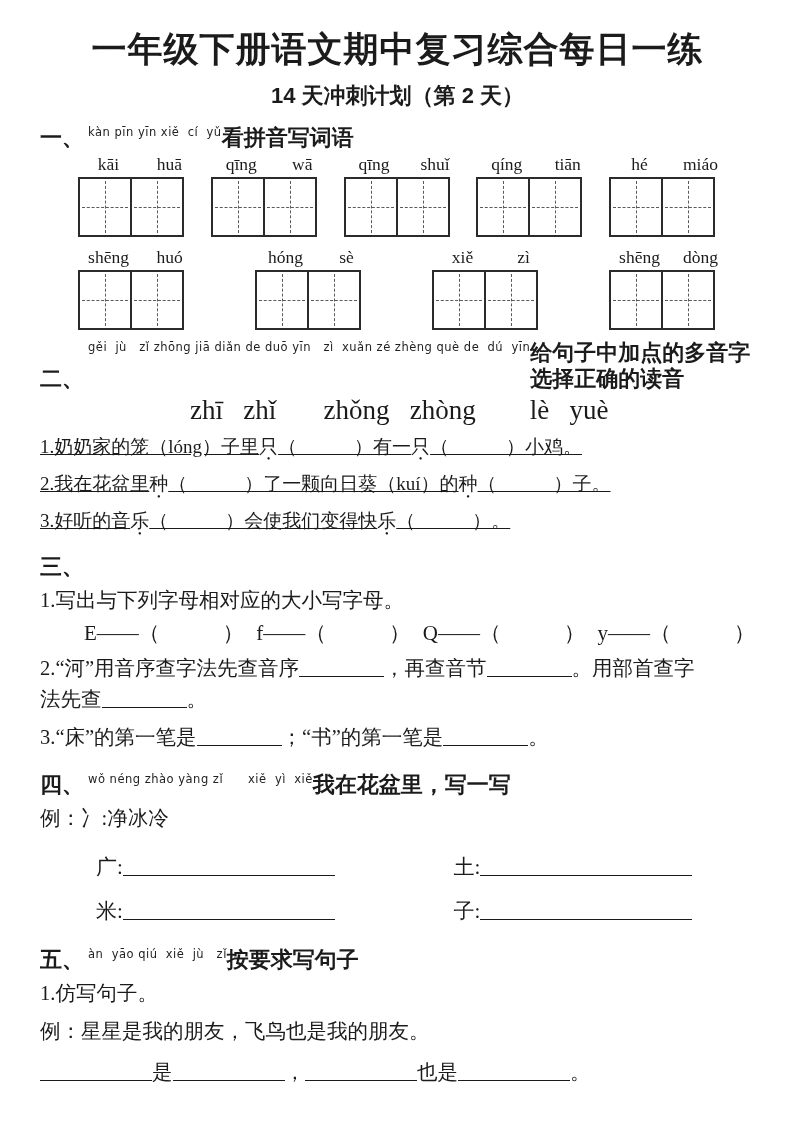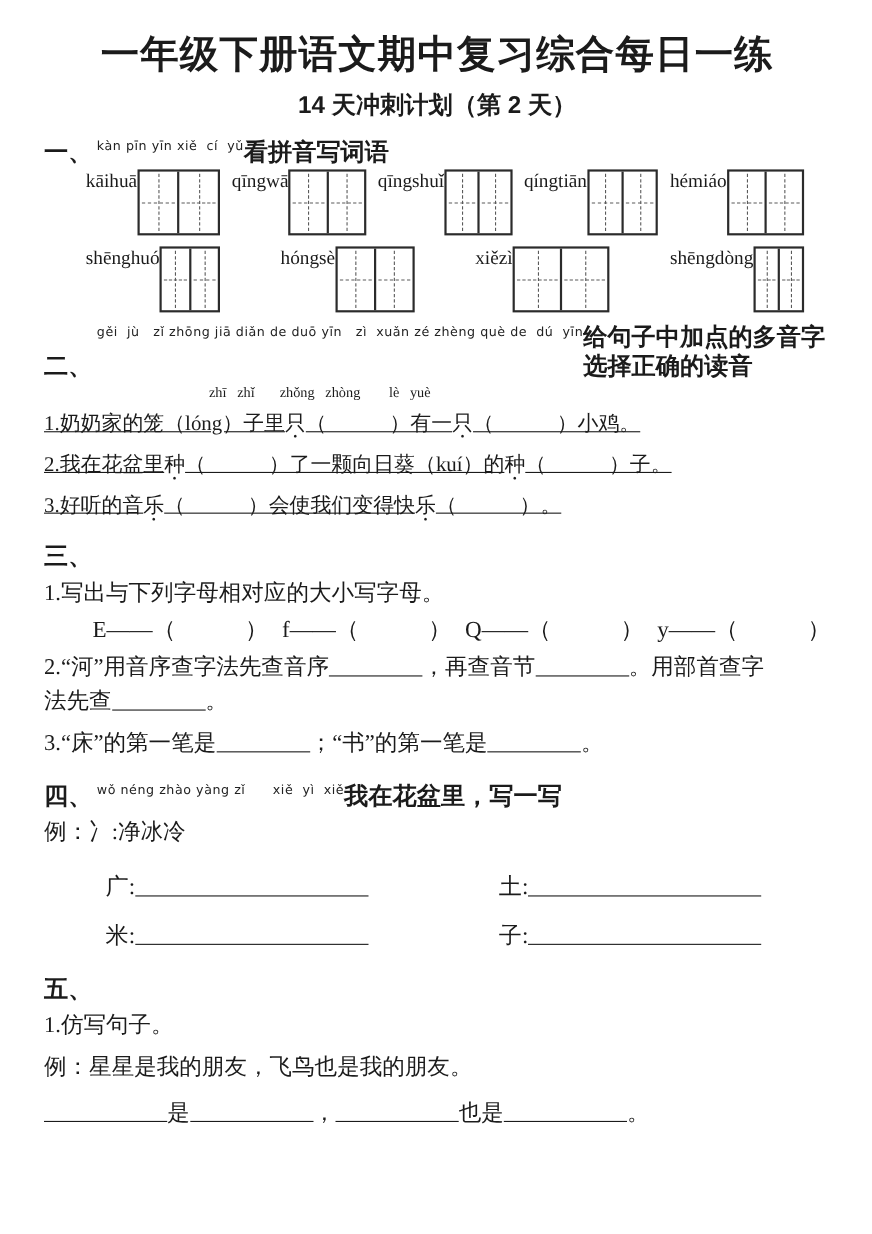--- a/index.html
+++ b/index.html
@@ -25,31 +25,31 @@
     font-weight:bold; font-size:22px; line-height:1.15;
   }
   .sec .ruby { display:flex; flex-direction:row; align-items:flex-start; }
   .sec .pinyin-top {
     font-size:11.5px; font-weight:normal; letter-spacing:0.5px;
     font-family:"DejaVu Sans","Liberation Sans",sans-serif;
     color:#222; white-space:pre; margin-bottom:1px; padding-left:4px;
   }
   
   .box-row { display:flex; justify-content:space-between; padding:4px 24px 0 38px; }
-  .wordbox { display:flex; flex-direction:row; width:122px; }
+  .wordbox { display:flex; flex-direction:column; width:122px; }
   .pinyin-pair { display:flex; font-size:17.5px; line-height:1.2; margin-bottom:2px; }
   .pinyin-pair span { flex:1; text-align:center; white-space:nowrap; }
   .box-pair { display:flex; width:106px; height:60px; border:2px solid #2b2b2b; background:#fff; }
   .cell { flex:1; position:relative; }
   .cell + .cell { border-left:2px solid #2b2b2b; }
   .cell::before { content:''; position:absolute; top:2px; bottom:2px; left:50%; border-left:1.5px dashed #5a5a5a; }
   .cell::after  { content:''; position:absolute; left:2px; right:2px; top:50%; border-top:1.5px dashed #5a5a5a; }
   
   .line { font-size:20.5px; line-height:1.55; margin-top:6px; white-space:pre-wrap; }
-  .options { font-size:13px; margin:4px 0 0 150px; white-space:pre; }
+  .options { font-size:27px; margin:4px 0 0 150px; white-space:pre; }
   .sent { font-size:19px; line-height:1.75; margin-top:4px; white-space:pre;text-decoration:underline; }
   .emph { position:relative; display:inline-block; }
   .emph::after { content:'•'; position:absolute; left:50%; transform:translateX(-50%); bottom:-0.52em; font-size:0.55em; }
   
   .blank { display:inline-block; border-bottom:1.6px solid #1b1b1b; height:0.95em; vertical-align:-2px; }
   .b85  { width:85px; }
   .b115 { width:112px; }
   .b215 { width:212px; }
   
   .letters-row { display:flex; justify-content:space-between; font-size:21px; padding:2px 0 0 44px; white-space:pre; }
@@ -212,18 +212,22 @@
 
 <div class="radical-grid">
   <div class="radical-item"><span>广:</span><span class="blank b215"></span></div>
   <div class="radical-item"><span>土:</span><span class="blank b215"></span></div>
   <div class="radical-item"><span>米:</span><span class="blank b215"></span></div>
   <div class="radical-item"><span>子:</span><span class="blank b215"></span></div>
 </div>
 
 <div class="sec" style="margin-top:22px;">
   <span class="num">五、</span>
+  <span class="ruby">
+    <span class="pinyin-top">àn  yāo qiú  xiě  jù   zǐ</span>
+    <span class="sec-title">按要求写句子</span>
+  </span>
 </div>
 
 <p class="line">1.仿写句子。</p>
 <p class="line">例：星星是我的朋友，飞鸟也是我的朋友。</p>
 
 <p class="tpl-line"><span class="blank b115"></span><span>是</span><span class="blank b115"></span><span>，</span><span class="blank b115"></span><span>也是</span><span class="blank b115"></span><span>。</span></p>
 
 </body></html>

